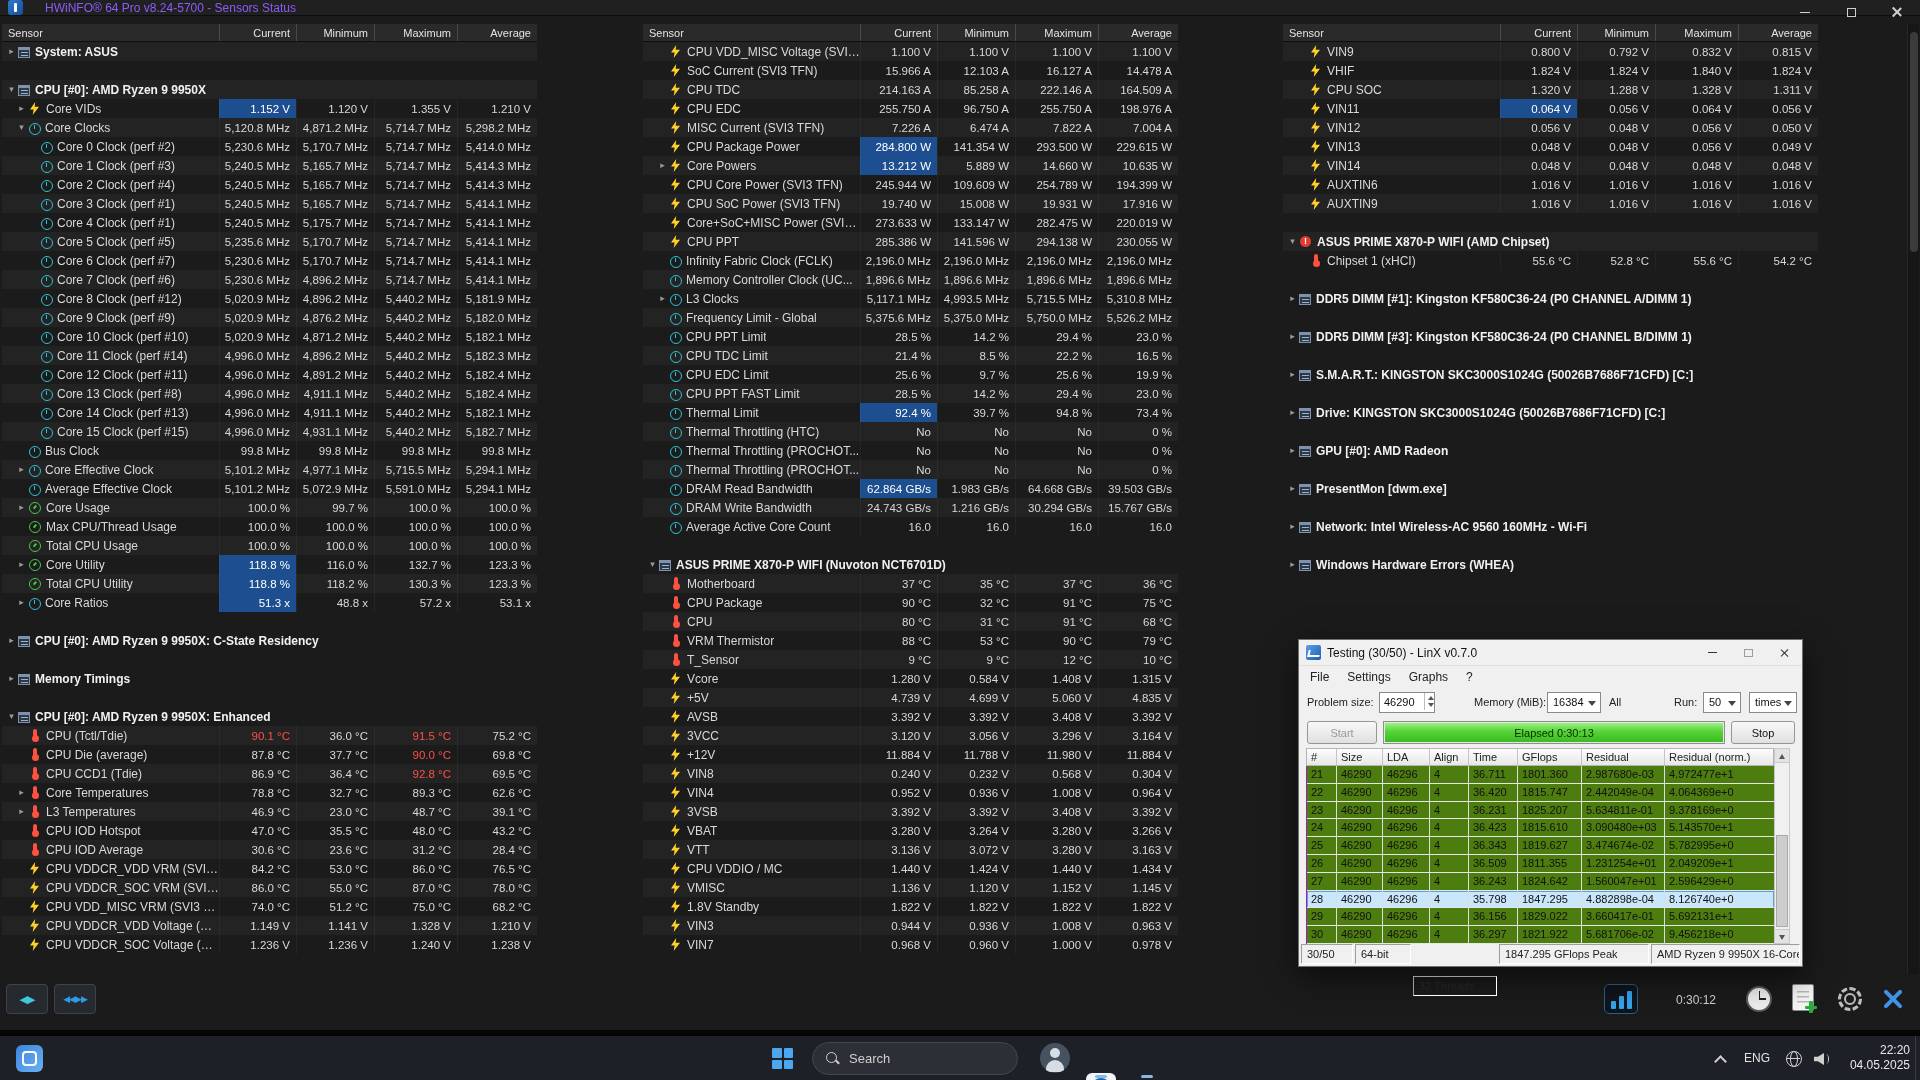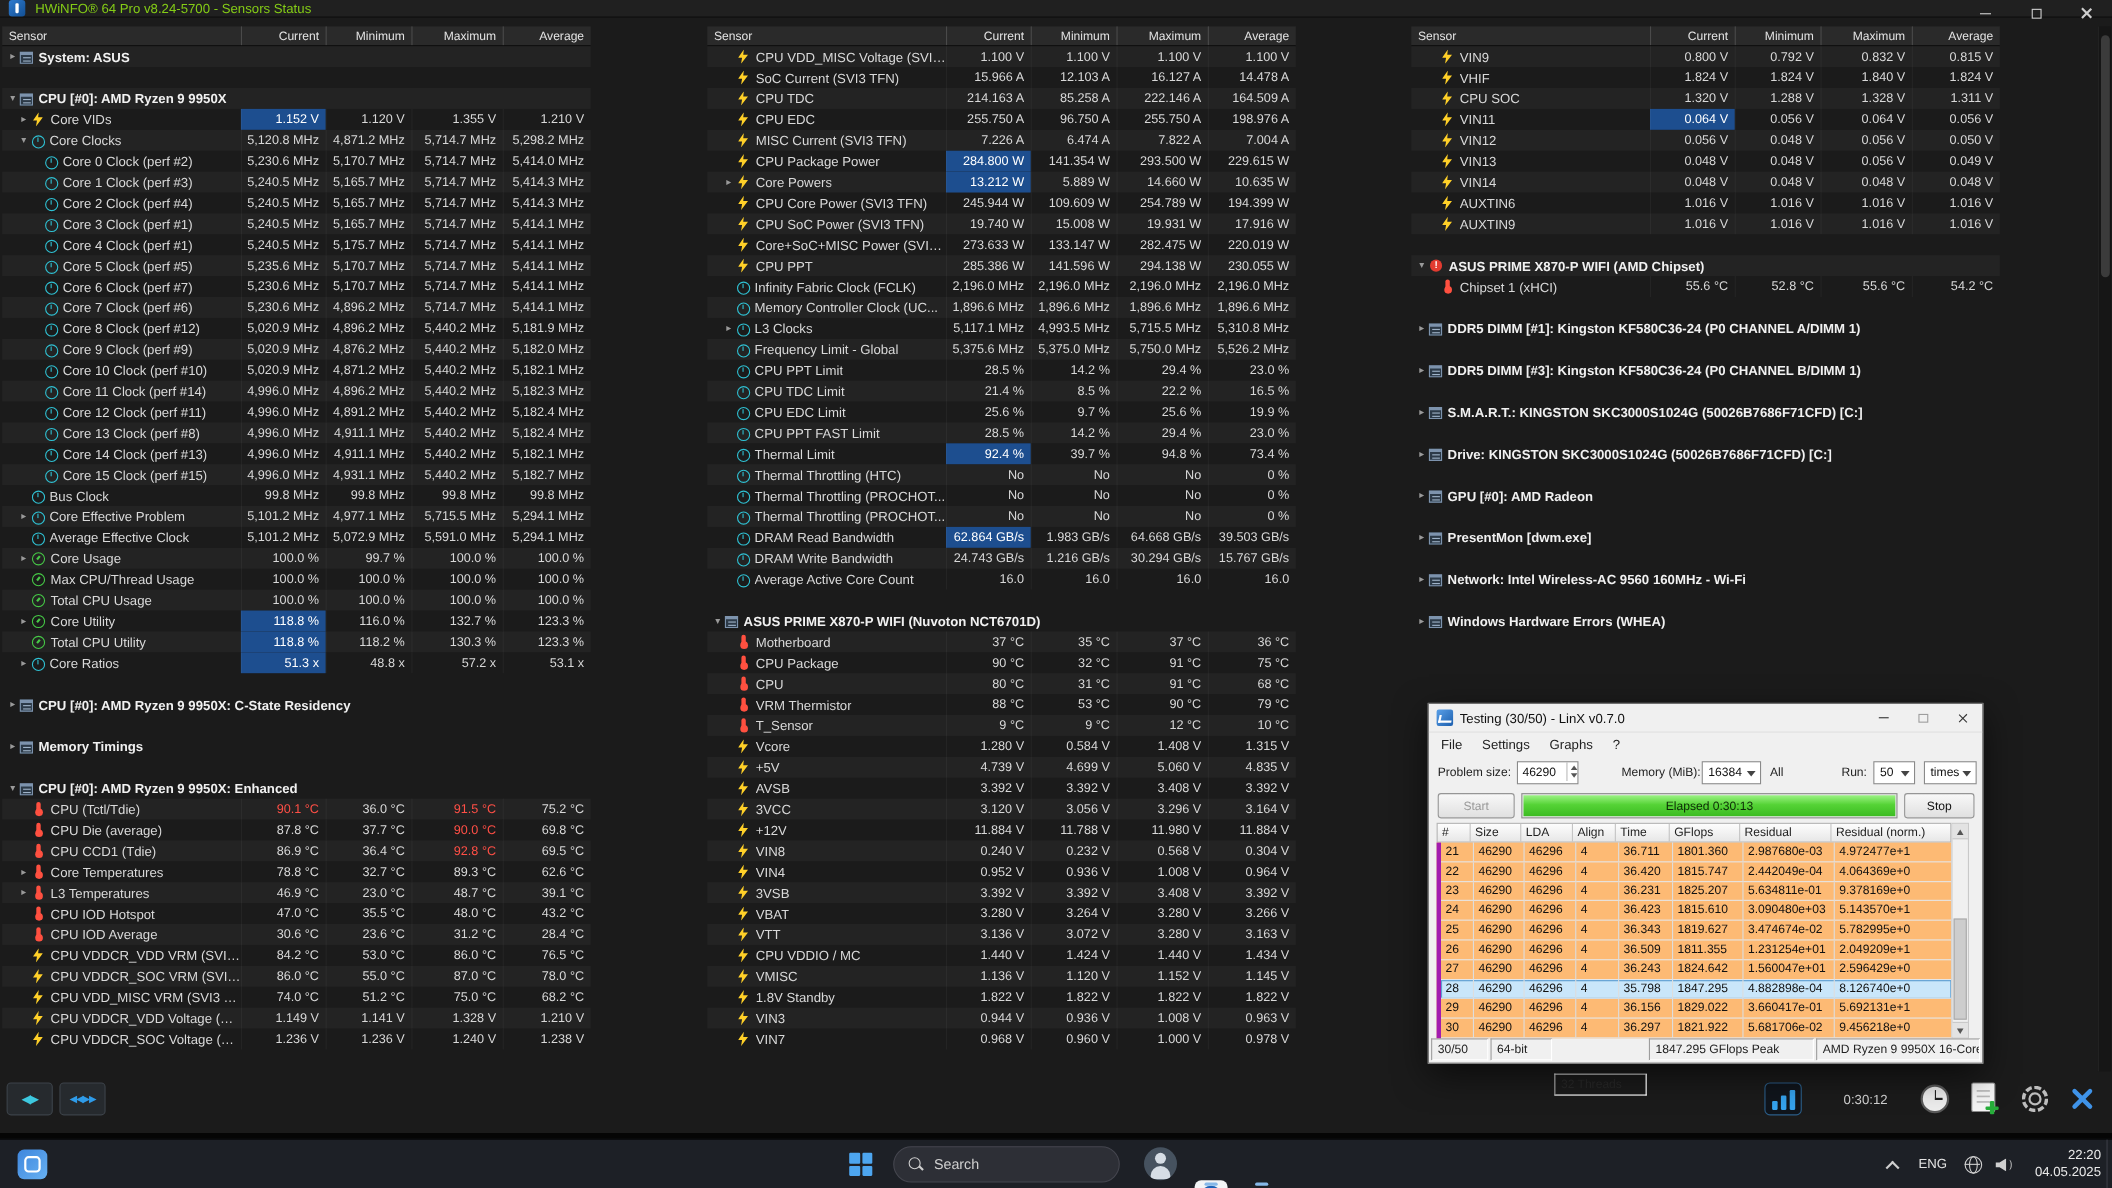--- a/index.html
+++ b/index.html
@@ -1,21 +1,21 @@
 <!DOCTYPE html>
 <html><head>
 <meta charset="utf-8">
 <style>
   *{margin:0;padding:0;box-sizing:border-box;}
   body{background:#000;font-family:"Liberation Sans","DejaVu Sans",sans-serif;}
   #stage{position:relative;width:1920px;height:1080px;overflow:hidden;background:#050505;}
 
   
   #hwwin{position:absolute;left:0;top:0;width:1920px;height:1030px;background:#1b1b1b;}
-  #titlebar{position:absolute;left:0;top:0;right:0;height:16px;background:#202020;border-bottom:1px solid #0c0c0c;display:flex;align-items:center;gap:9px;padding-left:8px;color:#84cc16;font-size:12px;}
+  #titlebar{position:absolute;left:0;top:0;right:0;height:16px;background:#202020;border-bottom:1px solid #0c0c0c;display:flex;align-items:center;gap:22px;padding-left:8px;color:#8b5cf6;font-size:12px;}
   .appic{width:15px;height:15px;border-radius:3px;background:linear-gradient(135deg,#2e7bd0,#134f93);position:relative;flex:none;}
   .appic::after{content:"";position:absolute;left:6px;top:3px;width:3px;height:9px;background:#fff;border-radius:1px;}
   #winbtns{position:absolute;right:0;top:0;height:24px;display:flex;}
   .wbtn{width:46px;height:24px;display:flex;align-items:center;justify-content:center;position:relative;}
   .wbtn .mini{width:10px;height:1px;background:#cfcfcf;}
   .wbtn .maxi{width:9px;height:9px;border:1px solid #cfcfcf;}
   .wbtn .clx{position:relative;width:12px;height:12px;}
   .wbtn .clx::before,.wbtn .clx::after{content:"";position:absolute;left:5px;top:0;width:1.5px;height:12px;background:#cfcfcf;}
   .wbtn .clx::before{transform:rotate(45deg);} .wbtn .clx::after{transform:rotate(-45deg);}
 
@@ -103,21 +103,21 @@
   .lx-btn{position:absolute;top:3px;height:23px;background:linear-gradient(#f8f8f8,#e0e0e0);border:1px solid #969696;border-radius:3px;font-size:11px;display:flex;align-items:center;justify-content:center;}
   #lx-start{left:8px;width:70px;color:#9a9a9a;}
   #lx-stop{left:432px;width:64px;color:#111;}
   .pg{position:absolute;left:84px;top:3px;width:342px;height:23px;border:1px solid #8e8e8e;background:#e6e6e6;}
   .pg-fill{position:absolute;inset:1px;background:linear-gradient(180deg,#9bf283 0%,#55d336 45%,#3cbc22 100%);}
   .pg-txt{position:absolute;inset:0;display:flex;align-items:center;justify-content:center;font-size:11px;color:#0c2a06;}
   .lx-table{position:absolute;left:7px;top:108px;width:468px;}
   .lx-thead,.lx-tr{display:grid;grid-template-columns:30px 46px 47px 39px 49px 64px 83px 110px;}
   .lx-thead{height:18px;background:linear-gradient(#fdfdfd,#e7e7e7);border:1px solid #b5b5b5;}
   .lx-thead div{font-size:11px;color:#222;padding-left:4px;line-height:16px;border-right:1px solid #c4c4c4;overflow:hidden;white-space:nowrap;}
-  .lx-tbody{border-left:4px solid #a21caf;background:#fdba74;}
+  .lx-tbody{border-left:1px solid #a21caf;background:#4d7c0f;}
   .lx-tr{height:17.8px;}
   .lx-tr div{font-size:11px;color:#111;padding-left:4px;line-height:17px;border-right:1px solid #ddd;border-bottom:1px solid #e6e6e6;overflow:hidden;white-space:nowrap;}
   .lx-tr.sel{background:#c9e6fa;box-shadow:inset 0 0 0 1px #5c9fd4;}
   .lx-vscroll{position:absolute;left:475px;top:108px;width:16px;height:196px;background:#f0f0f0;border:1px solid #c9c9c9;}
   .lx-vscroll .ar{position:absolute;left:0;width:14px;height:14px;background:#e3e3e3;}
   .lx-vscroll .ar.up{top:0;border-bottom:1px solid #c9c9c9;}
   .lx-vscroll .ar.dn{bottom:0;border-top:1px solid #c9c9c9;}
   .lx-vscroll .ar::after{content:"";position:absolute;left:3.5px;border-left:3.5px solid transparent;border-right:3.5px solid transparent;}
   .lx-vscroll .ar.up::after{top:5px;border-bottom:5px solid #555;}
   .lx-vscroll .ar.dn::after{top:5px;border-top:5px solid #555;}
@@ -409,21 +409,21 @@
             </div>
             <div class="cell val">99.8 MHz</div>
             <div class="cell val">99.8 MHz</div>
             <div class="cell val">99.8 MHz</div>
             <div class="cell val">99.8 MHz</div>
           </div>
           <div class="row sensor">
             <div class="cell label ind1">
               <span class="chev">▸</span>
               <span class="ric ic-clk"></span>
-              <span class="ltx">Core Effective Problem</span>
+              <span class="ltx">Core Effective Clock</span>
             </div>
             <div class="cell val">5,101.2 MHz</div>
             <div class="cell val">4,977.1 MHz</div>
             <div class="cell val">5,715.5 MHz</div>
             <div class="cell val">5,294.1 MHz</div>
           </div>
           <div class="row sensor">
             <div class="cell label ind1">
               <span class="chev"></span>
               <span class="ric ic-clk"></span>

